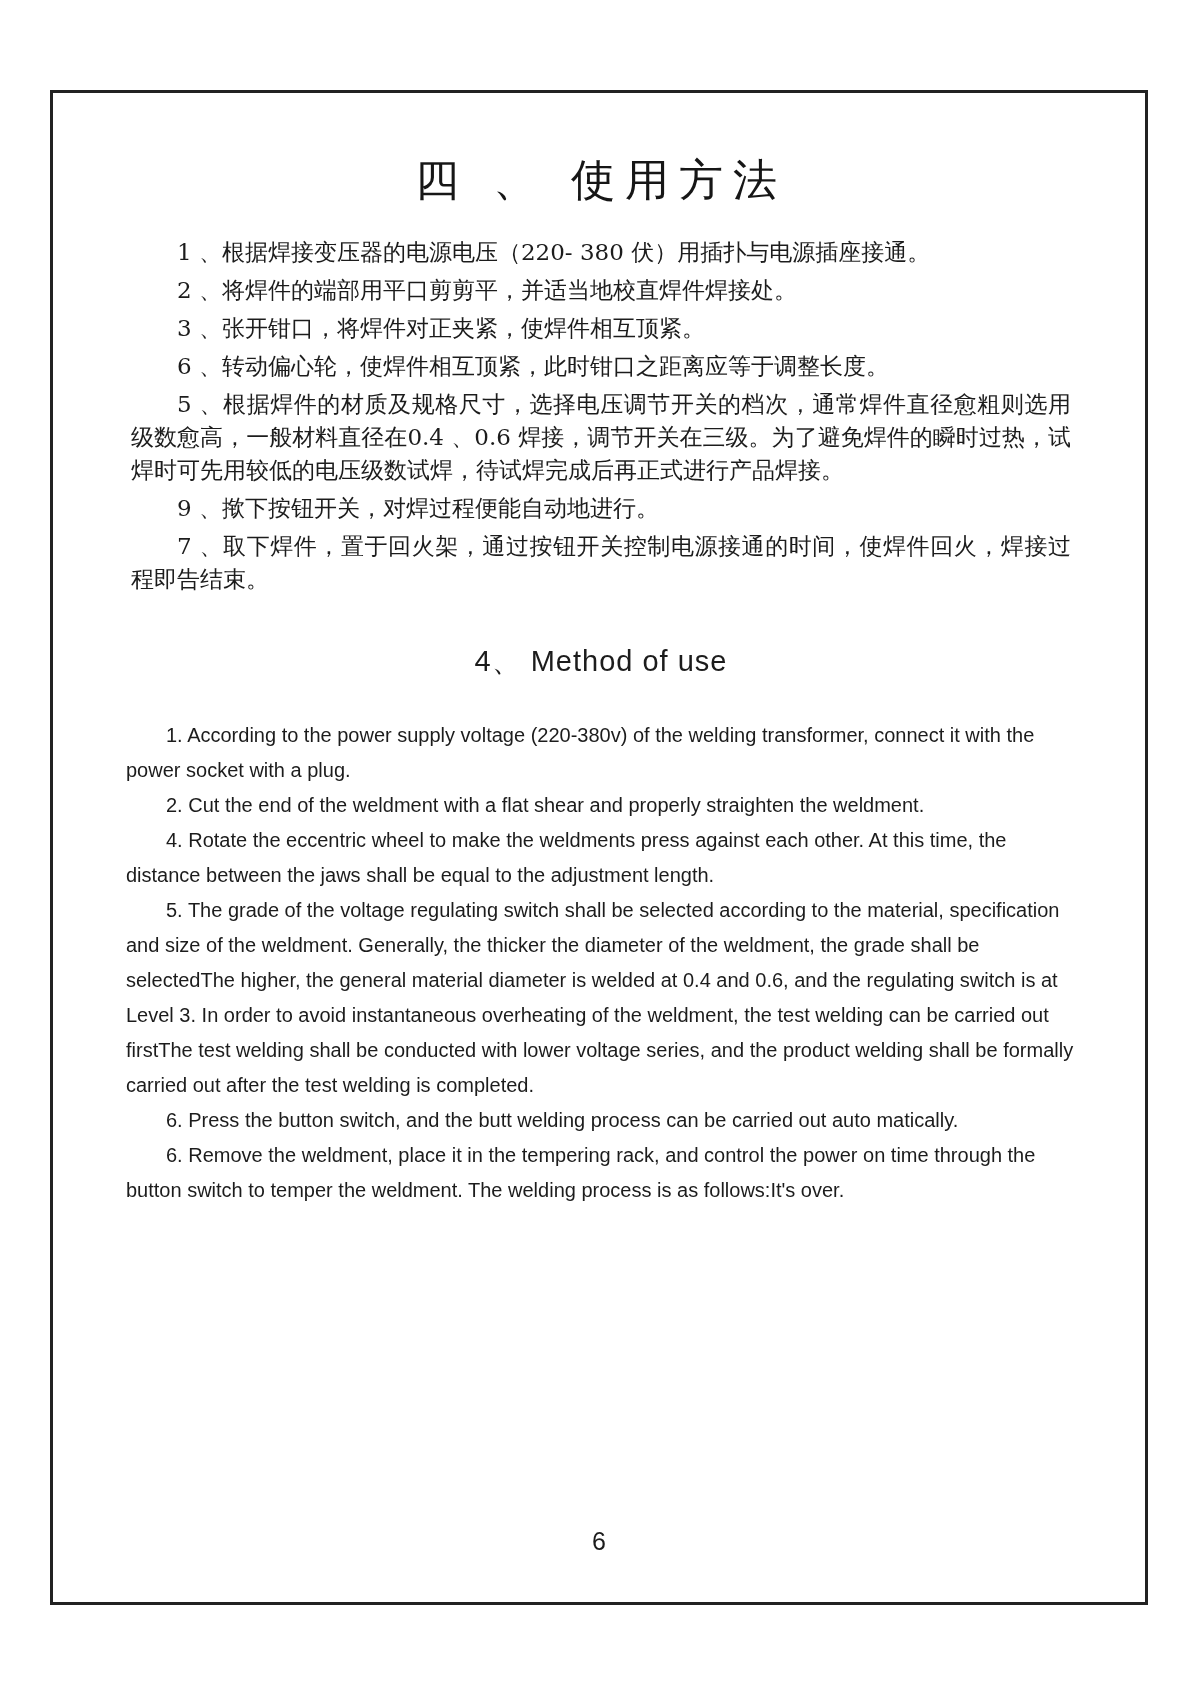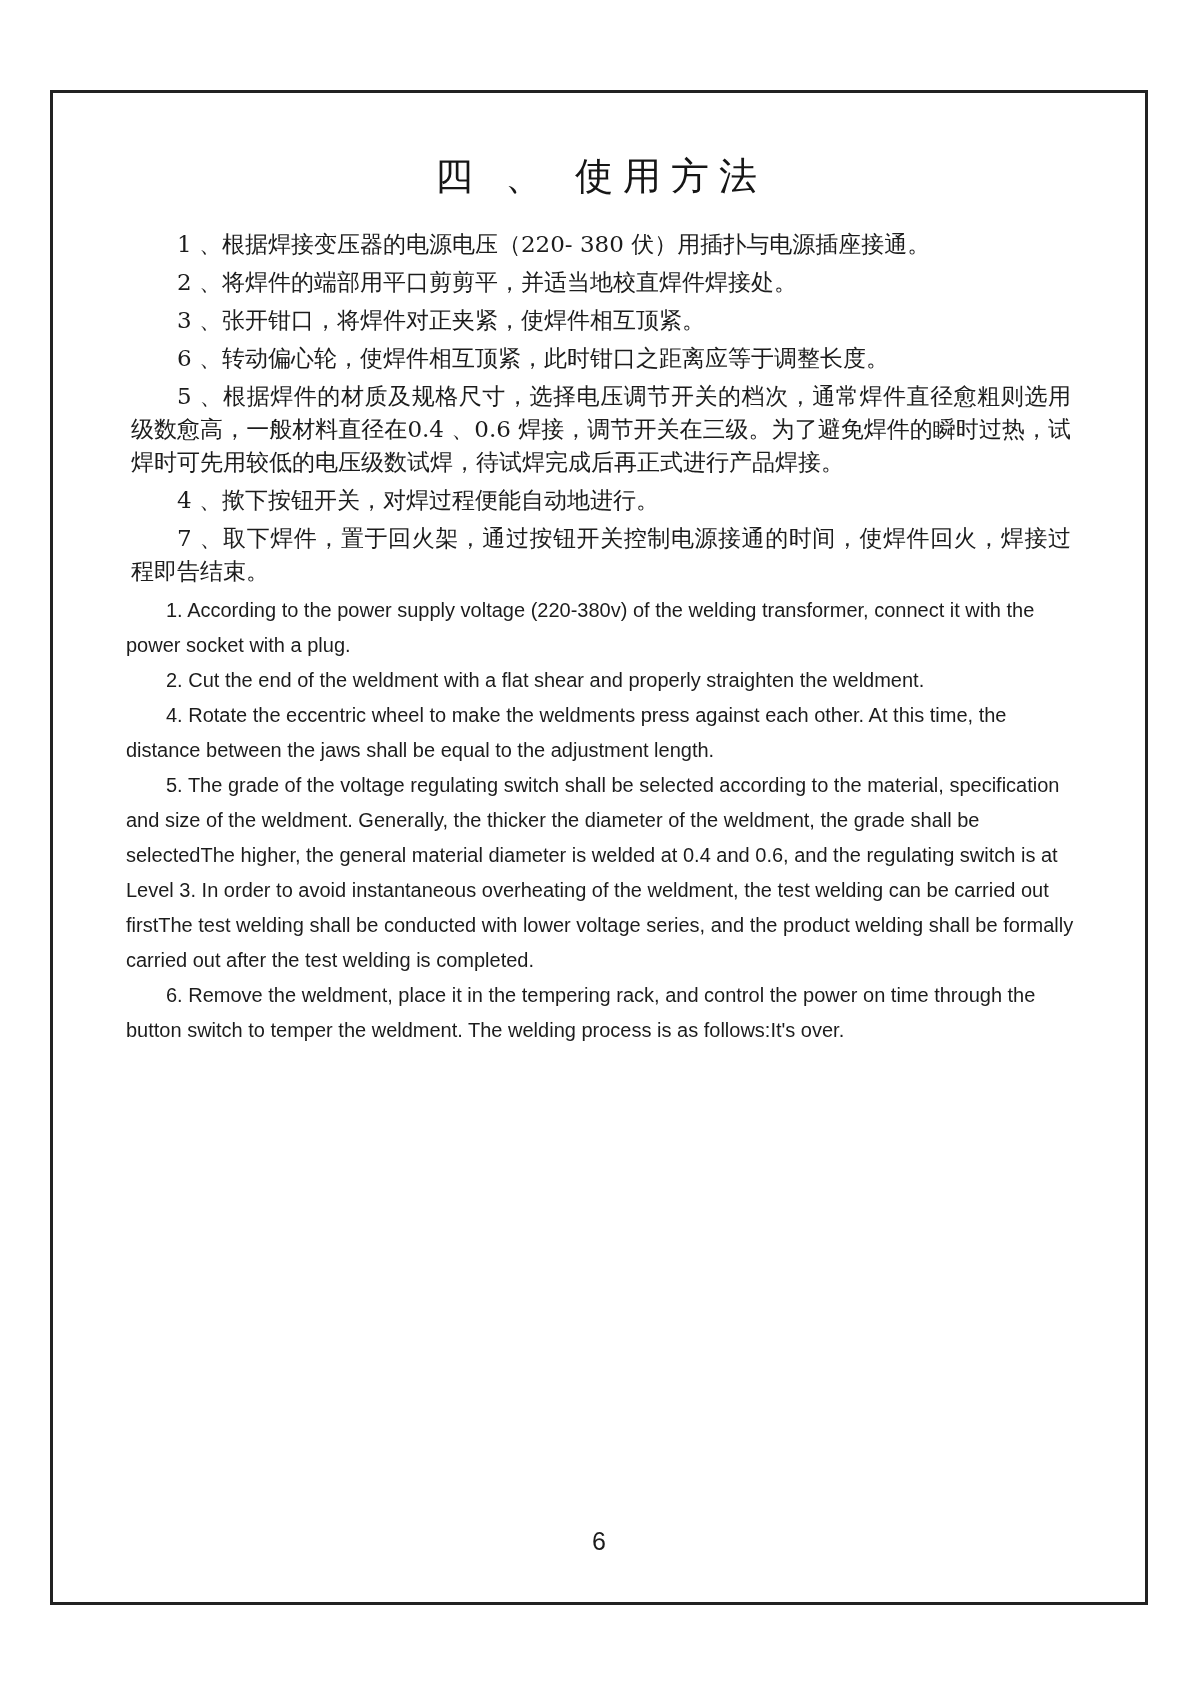--- a/index.html
+++ b/index.html
@@ -27,21 +27,21 @@
   .content {
     position: relative;
     width: 950px;
     margin: 0;
     padding: 58px 0 0 73px;
   }
   .cn-title {
     margin: 0 0 26px 0;
     text-align: center;
     font-family: "DejaVu Serif", "Liberation Serif", serif;
-    font-size: 38px;
+    font-size: 44px;
     font-weight: 400;
     letter-spacing: 10px;
     color: #161616;
   }
   .cn-item {
     margin: 5px;
     font-family: "DejaVu Serif", "Liberation Serif", serif;
     font-size: 23px;
     line-height: 33px;
     text-indent: 2em;
@@ -83,26 +83,28 @@
 <div class="frame">
   <div class="content">
 
     <h1 class="cn-title">四 、 使用方法</h1>
 
     <p class="cn-item">1 、根据焊接变压器的电源电压（220- 380 伏）用插扑与电源插座接通。</p>
     <p class="cn-item">2 、将焊件的端部用平口剪剪平，并适当地校直焊件焊接处。</p>
     <p class="cn-item">3 、张开钳口，将焊件对正夹紧，使焊件相互顶紧。</p>
     <p class="cn-item">6 、转动偏心轮，使焊件相互顶紧，此时钳口之距离应等于调整长度。</p>
     <p class="cn-item">5 、根据焊件的材质及规格尺寸，选择电压调节开关的档次，通常焊件直径愈粗则选用级数愈高，一般材料直径在0.4 、0.6 焊接，调节开关在三级。为了避免焊件的瞬时过热，试焊时可先用较低的电压级数试焊，待试焊完成后再正式进行产品焊接。</p>
-    <p class="cn-item">4 、揿下按钮开关，对焊过程便能自动地进行。</p>
+    <p class="cn-item">9 、揿下按钮开关，对焊过程便能自动地进行。</p>
     <p class="cn-item">7 、取下焊件，置于回火架，通过按钮开关控制电源接通的时间，使焊件回火，焊接过程即告结束。</p>
 
+    <h2 class="en-title">4、  Method of use</h2>
 
     <p class="en-item">1. According to the power supply voltage (220-380v) of the welding transformer, connect it with the power socket with a plug.</p>
     <p class="en-item">2. Cut the end of the weldment with a flat shear and properly straighten the weldment.</p>
     <p class="en-item">4. Rotate the eccentric wheel to make the weldments press against each other. At this time, the distance between the jaws shall be equal to the adjustment length.</p>
     <p class="en-item">5. The grade of the voltage regulating switch shall be selected according to the material, specification and size of the weldment. Generally, the thicker the diameter of the weldment, the grade shall be selectedThe higher, the general material diameter is welded at 0.4 and 0.6, and the regulating switch is at Level 3. In order to avoid instantaneous overheating of the weldment, the test welding can be carried out firstThe test welding shall be conducted with lower voltage series, and the product welding shall be formally carried out after the test welding is completed.</p>
+    <p class="en-item">6. Press the button switch, and the butt welding process can be carried out auto matically.</p>
     <p class="en-item">6. Remove the weldment, place it in the tempering rack, and control the power on time through the button switch to temper the weldment. The welding process is as follows:It's over.</p>
 
   </div>
 
   <div class="page-number">6</div>
 </div>
 
 </body></html>

